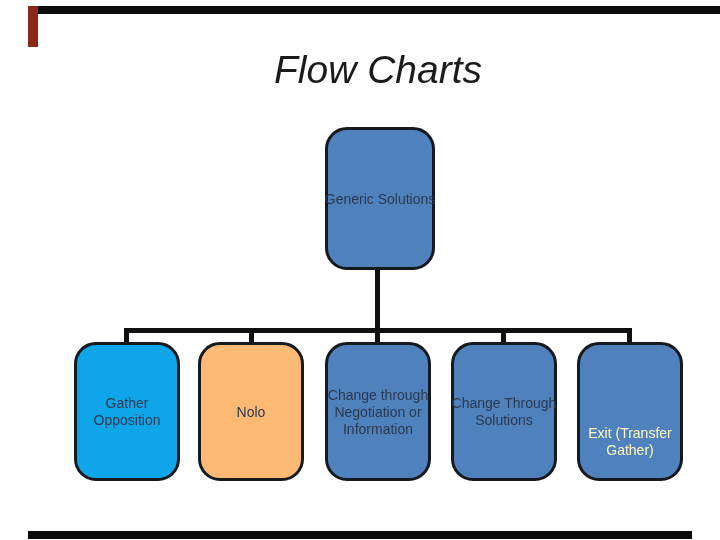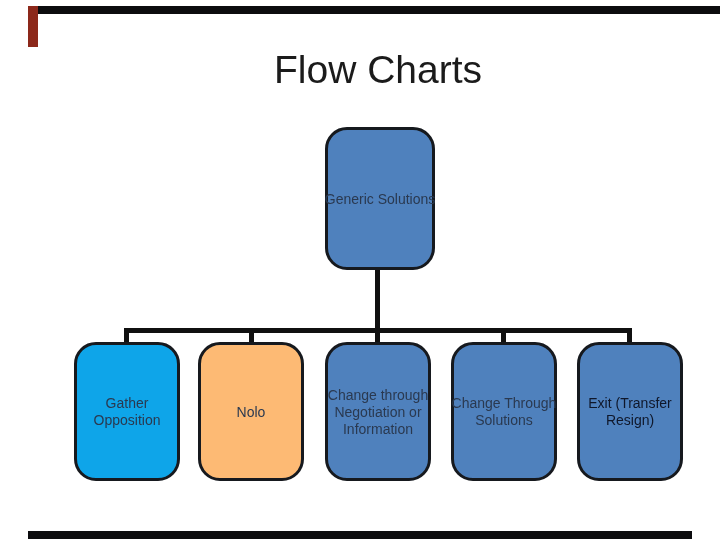--- a/index.html
+++ b/index.html
@@ -35,20 +35,21 @@
   .slide-title {
     position: absolute;
     top: 48px;
     left: 378px;
     transform: translateX(-50%);
     font-size: 39px;
     font-weight: 400;
     color: #1b1b1b;
     white-space: nowrap;
     letter-spacing: 0px;
+    font-style: italic;
   }
   
   .line {
     position: absolute;
     background: #101010;
   }
   .v-root   { left: 375px; top: 269px; width: 5px;  height: 77px; }
   .h-main   { left: 124px; top: 328px; width: 508px; height: 5px; }
   .stub     { top: 328px; width: 5px; height: 17px; }
   .stub-1   { left: 124px; }
@@ -134,19 +135,19 @@
   </div>
 
   <div class="node node-child node-4" style="background: rgb(79, 129, 189); border-color: rgb(22, 25, 30);">
     <div class="node-label" style="color: rgb(42, 57, 80);">
       <span>Change Through</span>
       <span>Solutions</span>
     </div>
   </div>
 
   <div class="node node-child node-5" style="background: rgb(79, 129, 189); border-color: rgb(22, 25, 30);">
-    <div class="node-label" style="color: #0f172a;">
+    <div class="node-label" style="color: #fef9c3; margin-top: 30px;">
       <span>Exit (Transfer</span>
-      <span>Resign)</span>
+      <span>Gather)</span>
     </div>
   </div>
 
 </div>
 
 </body></html>

